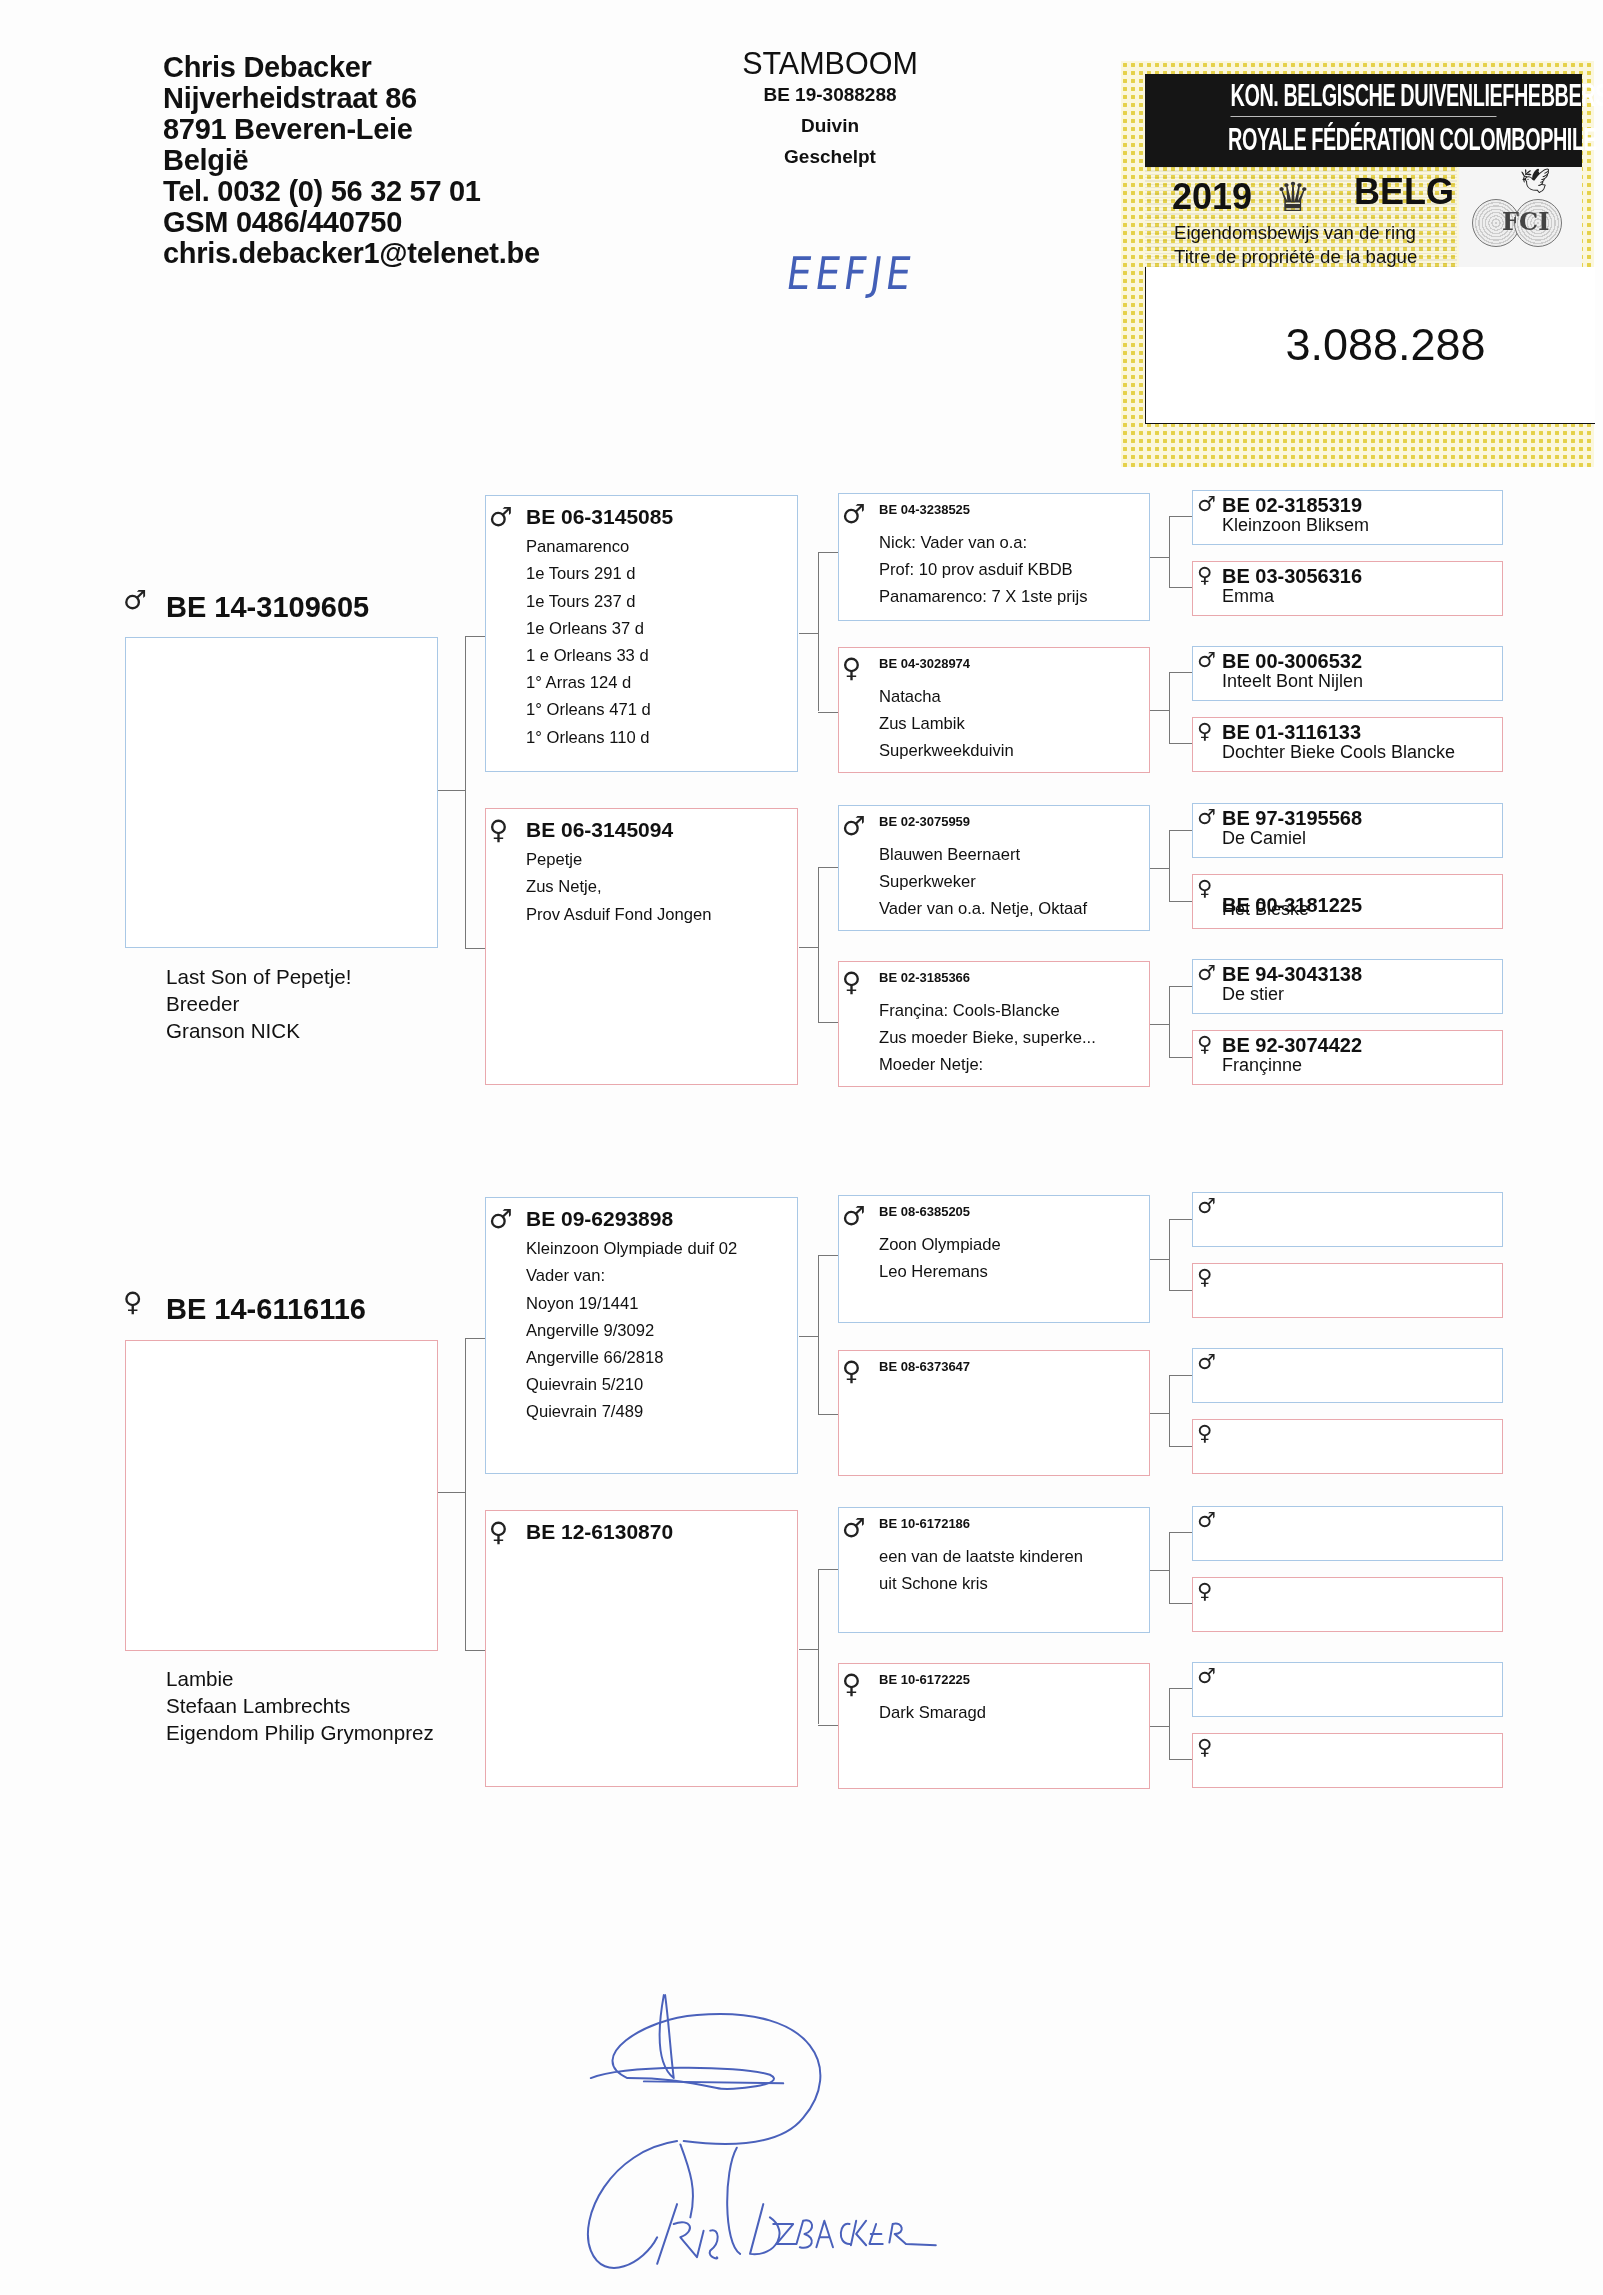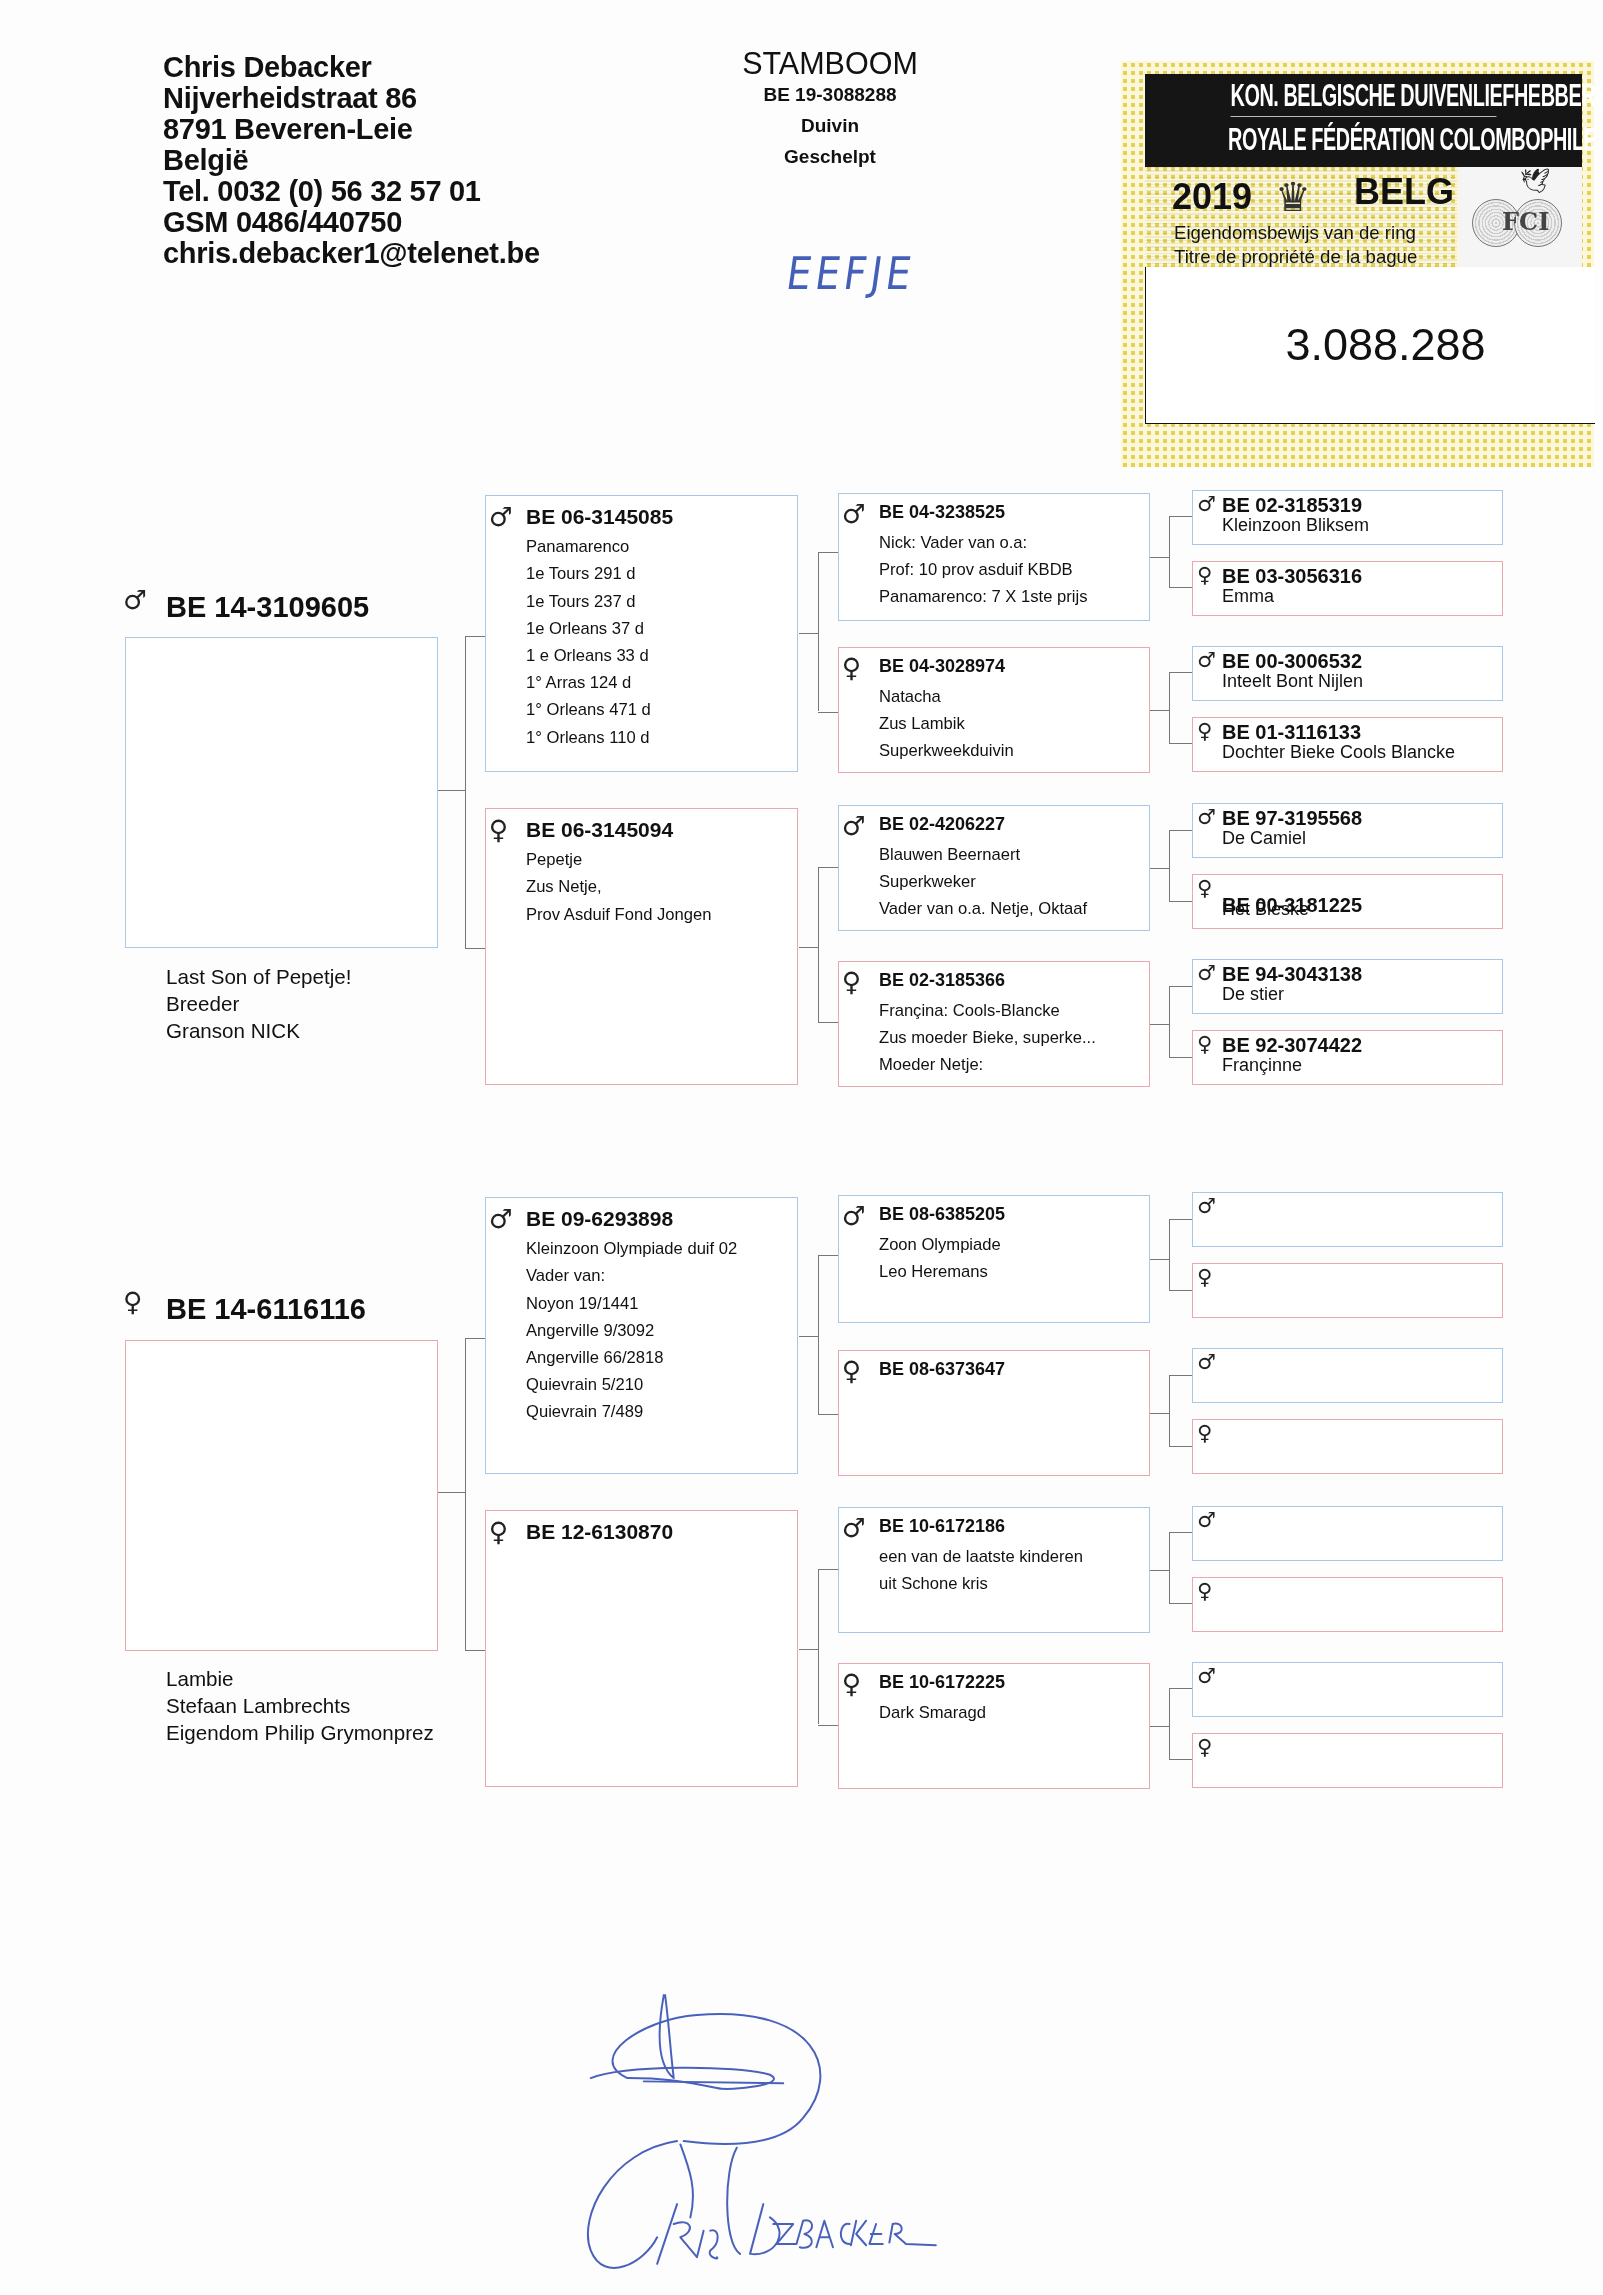--- a/index.html
+++ b/index.html
@@ -51,21 +51,21 @@
   .note { position:absolute; white-space:nowrap; }
   .line { position:absolute; background:#777; }
 
   .subj-label { font-size:29px; font-weight:bold; }
   .subj-sym { font-size:26.6px; }
 
   .p-ring { font-size:21px; }
   .p-note { font-size:16.6px; line-height:27px; }
   .p-sym { font-size:26.6px; }
 
-  .g-ring { font-size:18px; }
+  .g-ring { font-size:13px; }
   .g-note { font-size:16.6px; line-height:27px; }
 
   .gg-ring { font-size:20px; line-height:21px; }
   .gg-note { font-size:18px; line-height:18.6px; }
   .gg-sym { font-size:21px; }
 
   .remarks { position:absolute; font-size:20.6px; line-height:27px; }
   .remarks div { white-space:nowrap; }
 
   .sig { left:564px; top:1952px; }
@@ -159,21 +159,21 @@
     </div>
     <div class="box f" style="left:838px;top:647px;width:312px;height:126px;">
       <div class="sym p-sym" style="left:2.7px;top:4px;">♀</div>
       <div class="ring g-ring" style="left:40px;top:8px;">BE 04-3028974</div>
       <div class="note g-note" style="left:40px;top:35px;">Natacha</div>
       <div class="note g-note" style="left:40px;top:62px;">Zus Lambik</div>
       <div class="note g-note" style="left:40px;top:89px;">Superkweekduivin</div>
     </div>
     <div class="box m" style="left:838px;top:805px;width:312px;height:126px;">
       <div class="sym p-sym" style="left:2.7px;top:4px;">♂</div>
-      <div class="ring g-ring" style="left:40px;top:8px;">BE 02-4206227</div>
+      <div class="ring g-ring" style="left:40px;top:8px;">BE 02-3075959</div>
       <div class="note g-note" style="left:40px;top:35px;">Blauwen Beernaert</div>
       <div class="note g-note" style="left:40px;top:62px;">Superkweker</div>
       <div class="note g-note" style="left:40px;top:89px;">Vader van o.a. Netje, Oktaaf</div>
     </div>
     <div class="box f" style="left:838px;top:961px;width:312px;height:126px;">
       <div class="sym p-sym" style="left:2.7px;top:4px;">♀</div>
       <div class="ring g-ring" style="left:40px;top:8px;">BE 02-3185366</div>
       <div class="note g-note" style="left:40px;top:35px;">Françina: Cools-Blancke</div>
       <div class="note g-note" style="left:40px;top:62px;">Zus moeder Bieke, superke...</div>
       <div class="note g-note" style="left:40px;top:89px;">Moeder Netje:</div>

